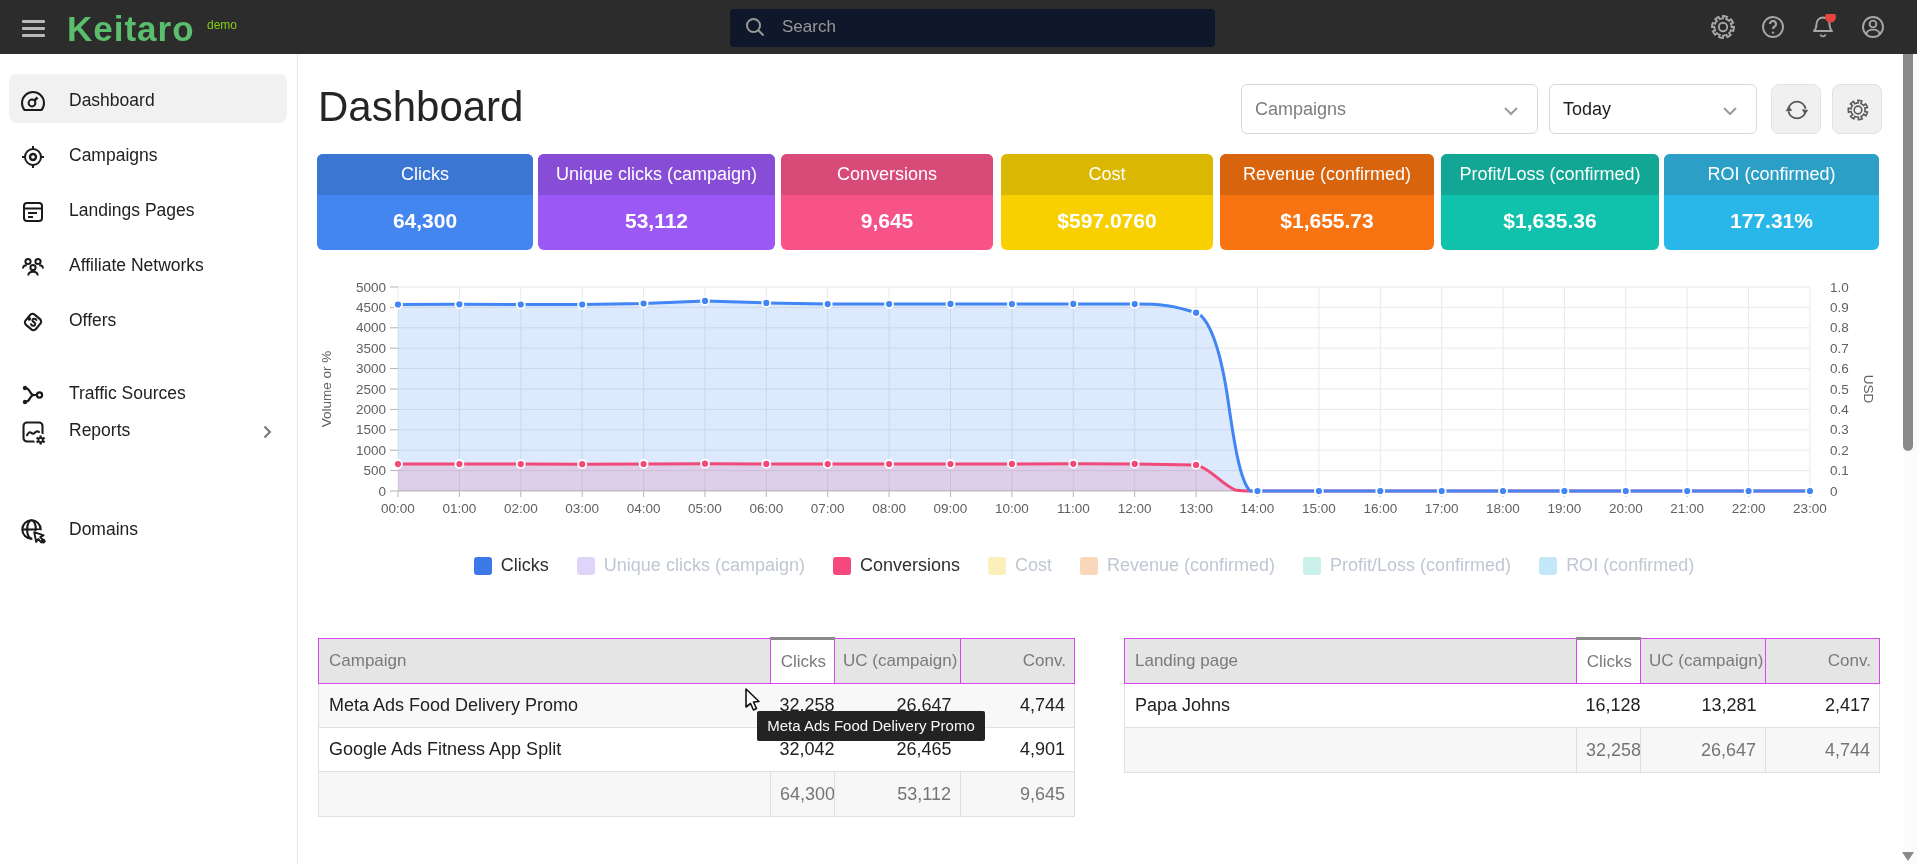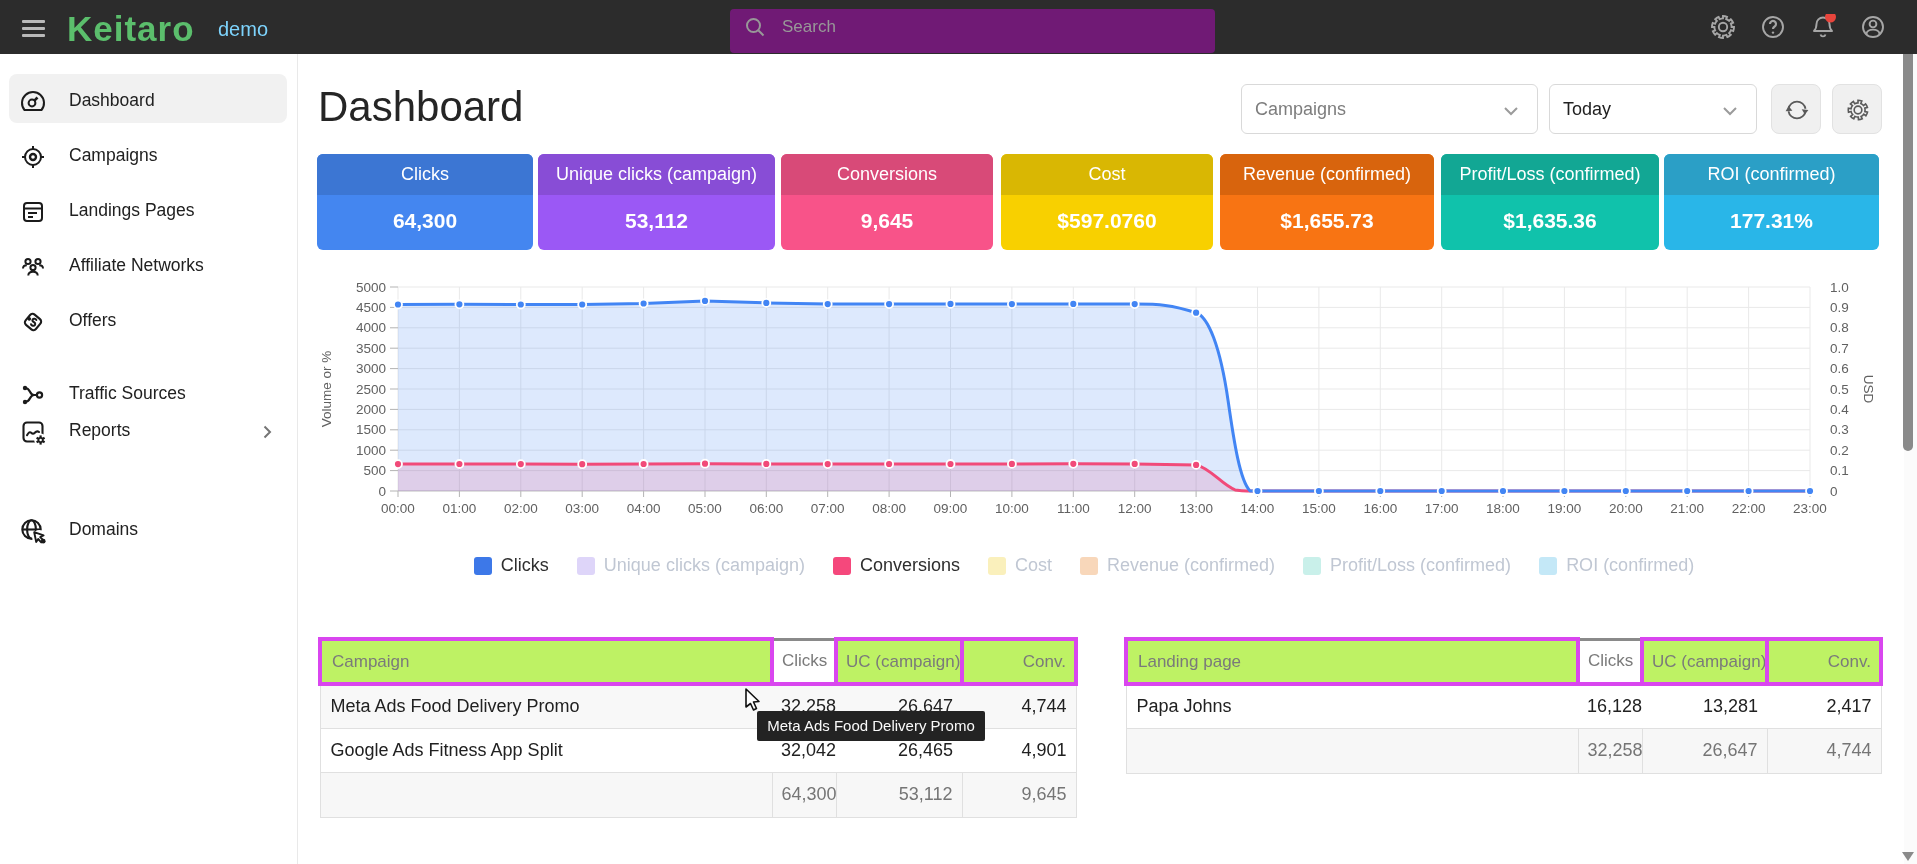--- a/index.html
+++ b/index.html
@@ -4,22 +4,22 @@
 <style>
 * { margin:0; padding:0; box-sizing:border-box; }
 html,body { width:1917px; height:864px; overflow:hidden; background:#fff;
   font-family:"Liberation Sans", sans-serif; }
 
 
 #topbar { position:absolute; left:0; top:0; width:1917px; height:54px; background:#2c2c2c; }
 #burger { position:absolute; left:22px; top:20px; width:23px; height:16px; }
 #burger div { height:3px; background:#b9b9b9; border-radius:1px; margin-bottom:4px; }
 #logo { position:absolute; left:67px; top:9px; font-size:35px; font-weight:700; color:#5bbe6c; letter-spacing:1px; }
-#demo { position:absolute; left:218px; top:18px; font-size:20px; color:#7dd3fc; }
-#search { position:absolute; left:730px; top:9px; width:485px; height:44px; background:#701a75; border-radius:4px; }
+#demo { position:absolute; left:207px; top:18px; font-size:12px; color:#84cc16; }
+#search { position:absolute; left:730px; top:9px; width:485px; height:38px; background:#0f172a; border-radius:4px; }
 #search span { position:absolute; left:52px; top:8px; font-size:17px; color:#989898; }
 .tbicon { position:absolute; top:14px; width:26px; height:26px; }
 
 
 #sidebar { position:absolute; left:0; top:54px; width:298px; height:810px; background:#fff; border-right:1px solid #e9e9e9; }
 .sitem { position:absolute; left:0; width:298px; height:50px; }
 .sitem .txt { position:absolute; left:69px; top:13px; font-size:17.5px; color:#212121; }
 .sitem svg { position:absolute; left:20px; top:12px; }
 #activebg { position:absolute; left:9px; top:20px; width:278px; height:49px; background:#f1f1f1; border-radius:8px; }
 
@@ -37,21 +37,21 @@
 
 #legend { position:absolute; left:294px; top:555px; width:1580px; display:flex; justify-content:center; align-items:center; }
 .litem { display:flex; align-items:center; margin:0 14px; }
 .litem .sq { width:18px; height:18px; border-radius:3px; margin-right:9px; }
 .lactive { font-size:18px; color:#2e2e2e; font-weight:500; }
 .lmuted { font-size:18px; color:#c0c7d3; }
 
 
 .dtable { position:absolute; top:637px; border-collapse:collapse; table-layout:fixed; font-size:18px; border:1px solid #e0e0e0; }
 .dtable td, .dtable th { padding:0 9px; white-space:nowrap; overflow:hidden; }
-.dtable th { height:45px; background:#bef264; color:#7a7a7a; font-weight:400; font-size:17px; border:4px solid #d946ef; padding:0 8px; }
+.dtable th { height:45px; background:#e5e5e5; color:#7a7a7a; font-weight:400; font-size:17px; border:1px solid #d946ef; padding:0 8px; }
 .dtable td { height:44px; color:#212121; border:none; border-bottom:1px solid #e0e0e0; }
 .dtable tr.tot td { border:1px solid #e0e0e0; }
 .dtable tr.hov td { background:#f8f8f8; }
 .dtable .num { text-align:right; }
 .dtable th.first, .dtable td.first { text-align:left; padding-left:10px; }
 .dtable tr.tot td { background:#f7f7f7; color:#757575; height:45px; }
 .dtable th.sorted { background:#fff; border-top:3px solid #8a8a8a; }
 
 #tooltip { position:absolute; left:757px; top:711px; width:228px; height:30px; background:#232323; border-radius:2px; color:#fafafa; font-size:15px; text-align:center; line-height:30px; z-index:30; }
 

